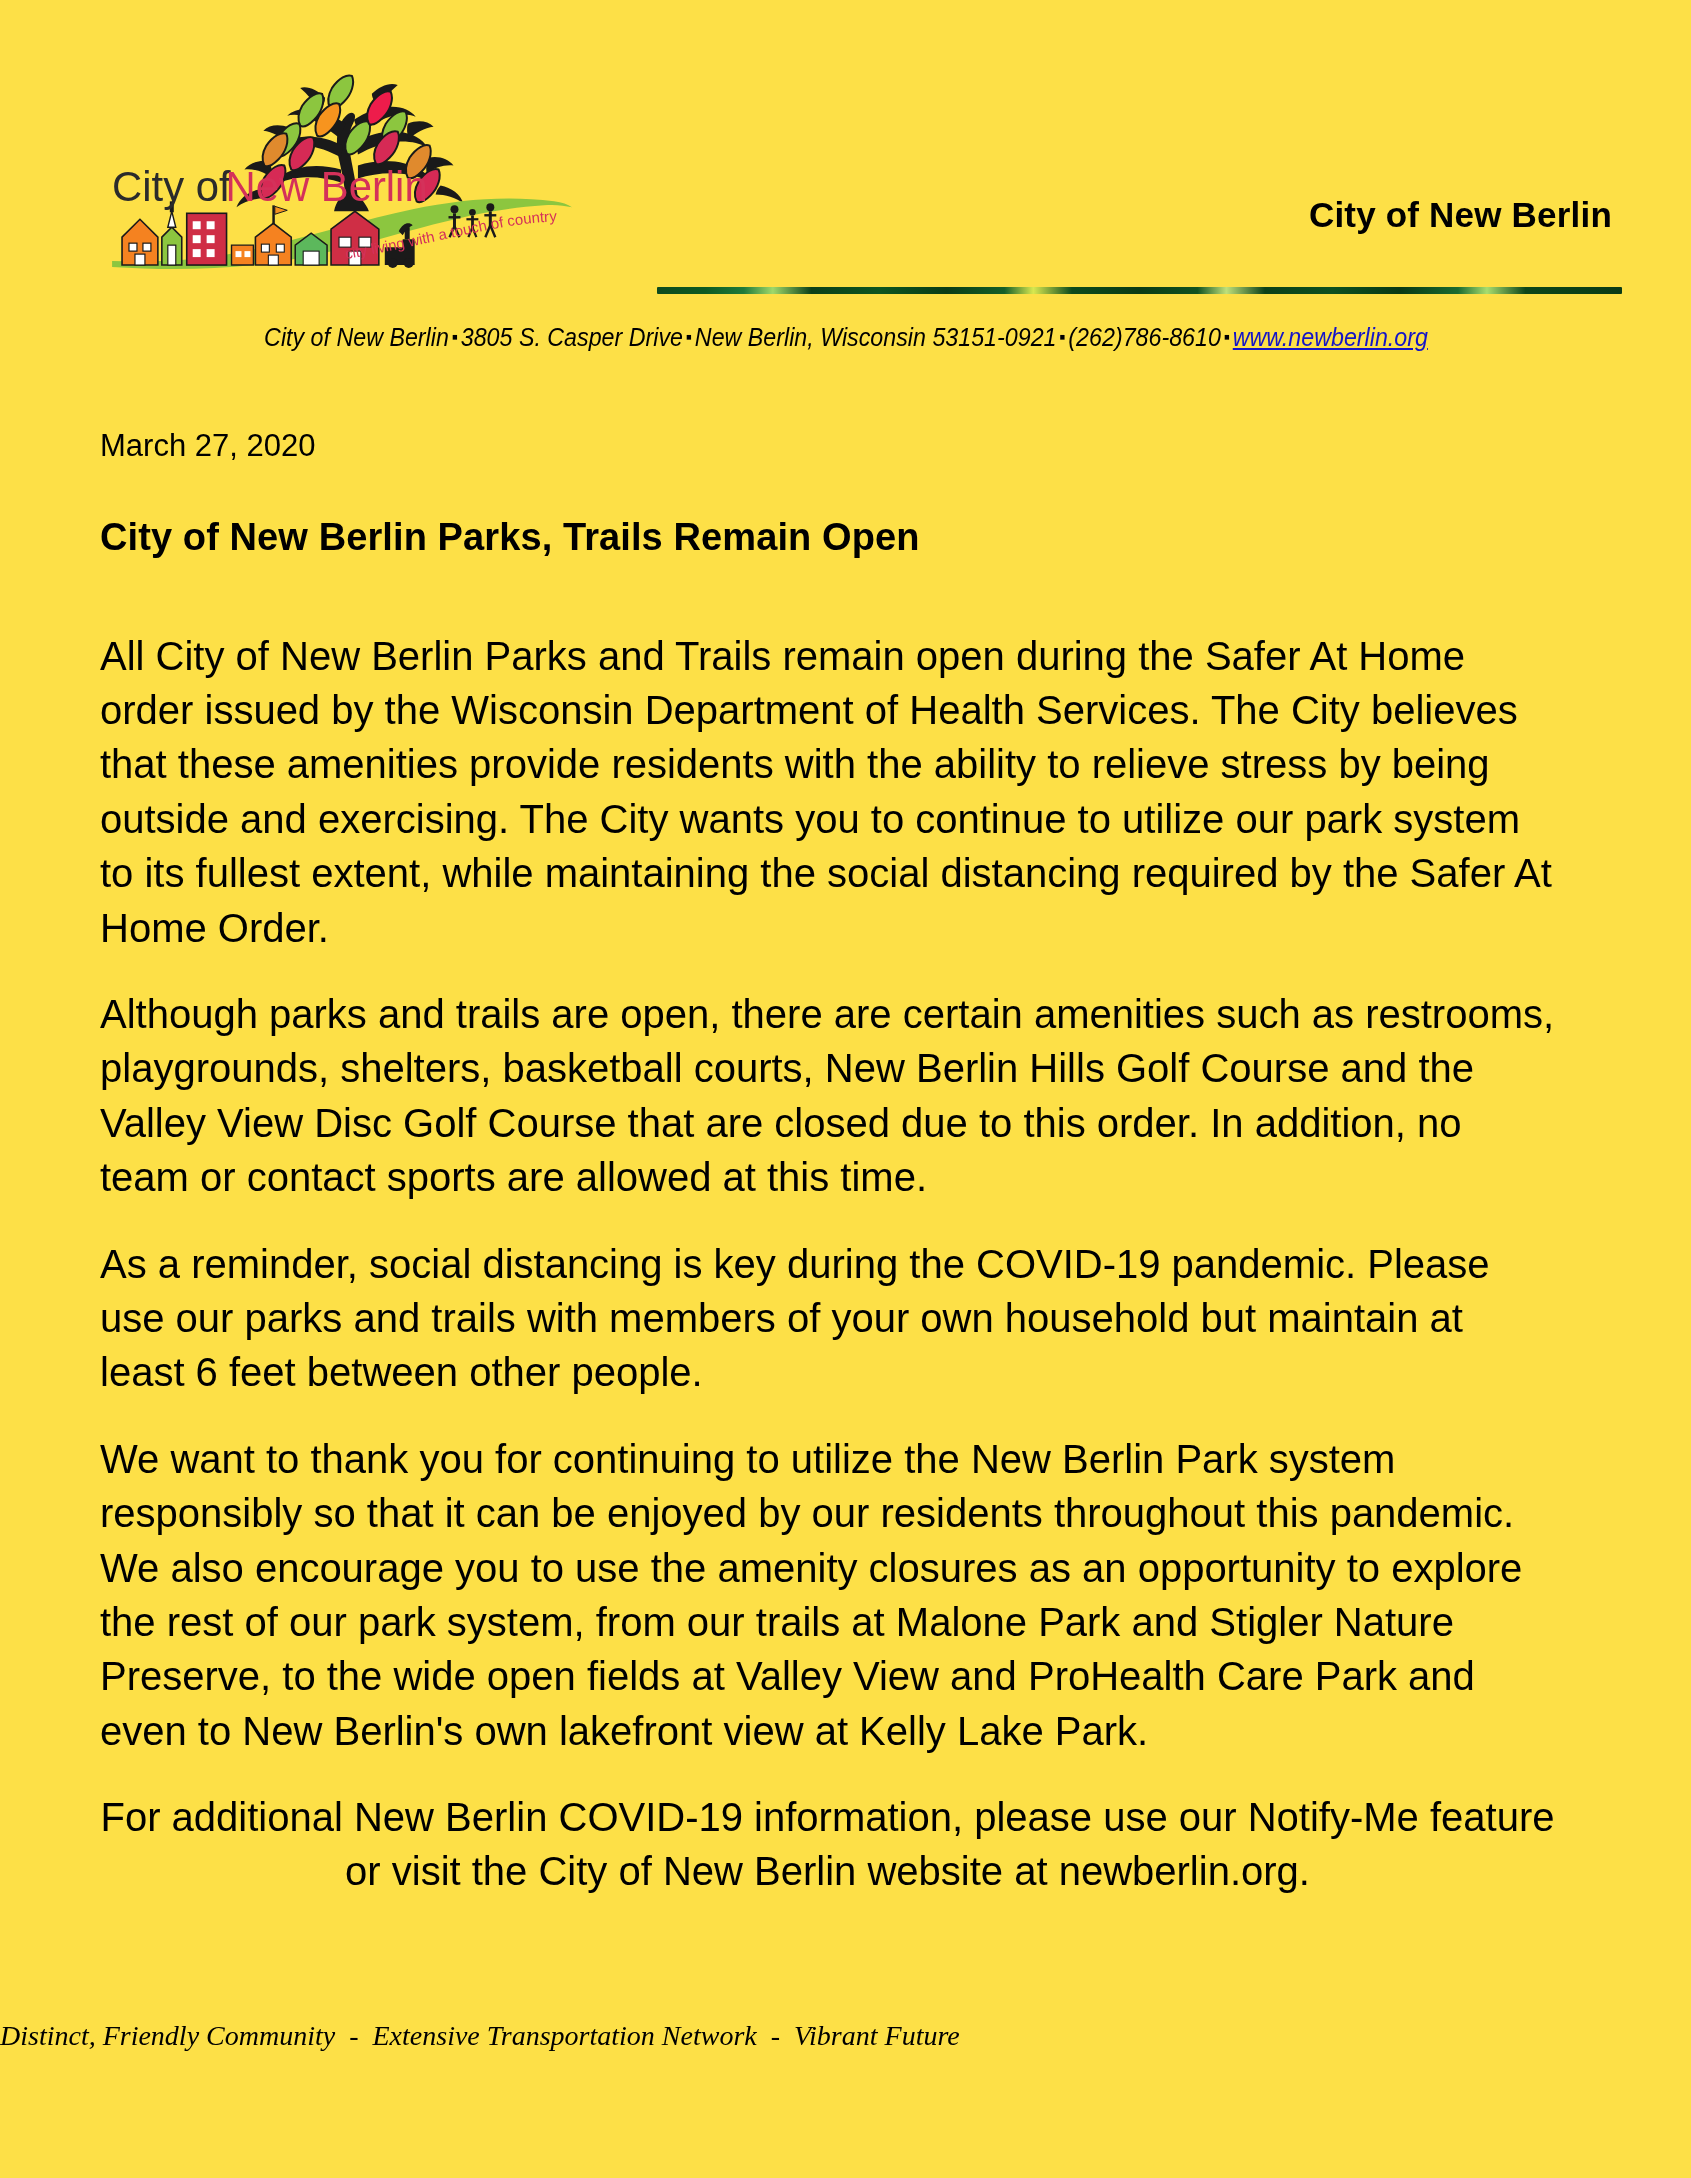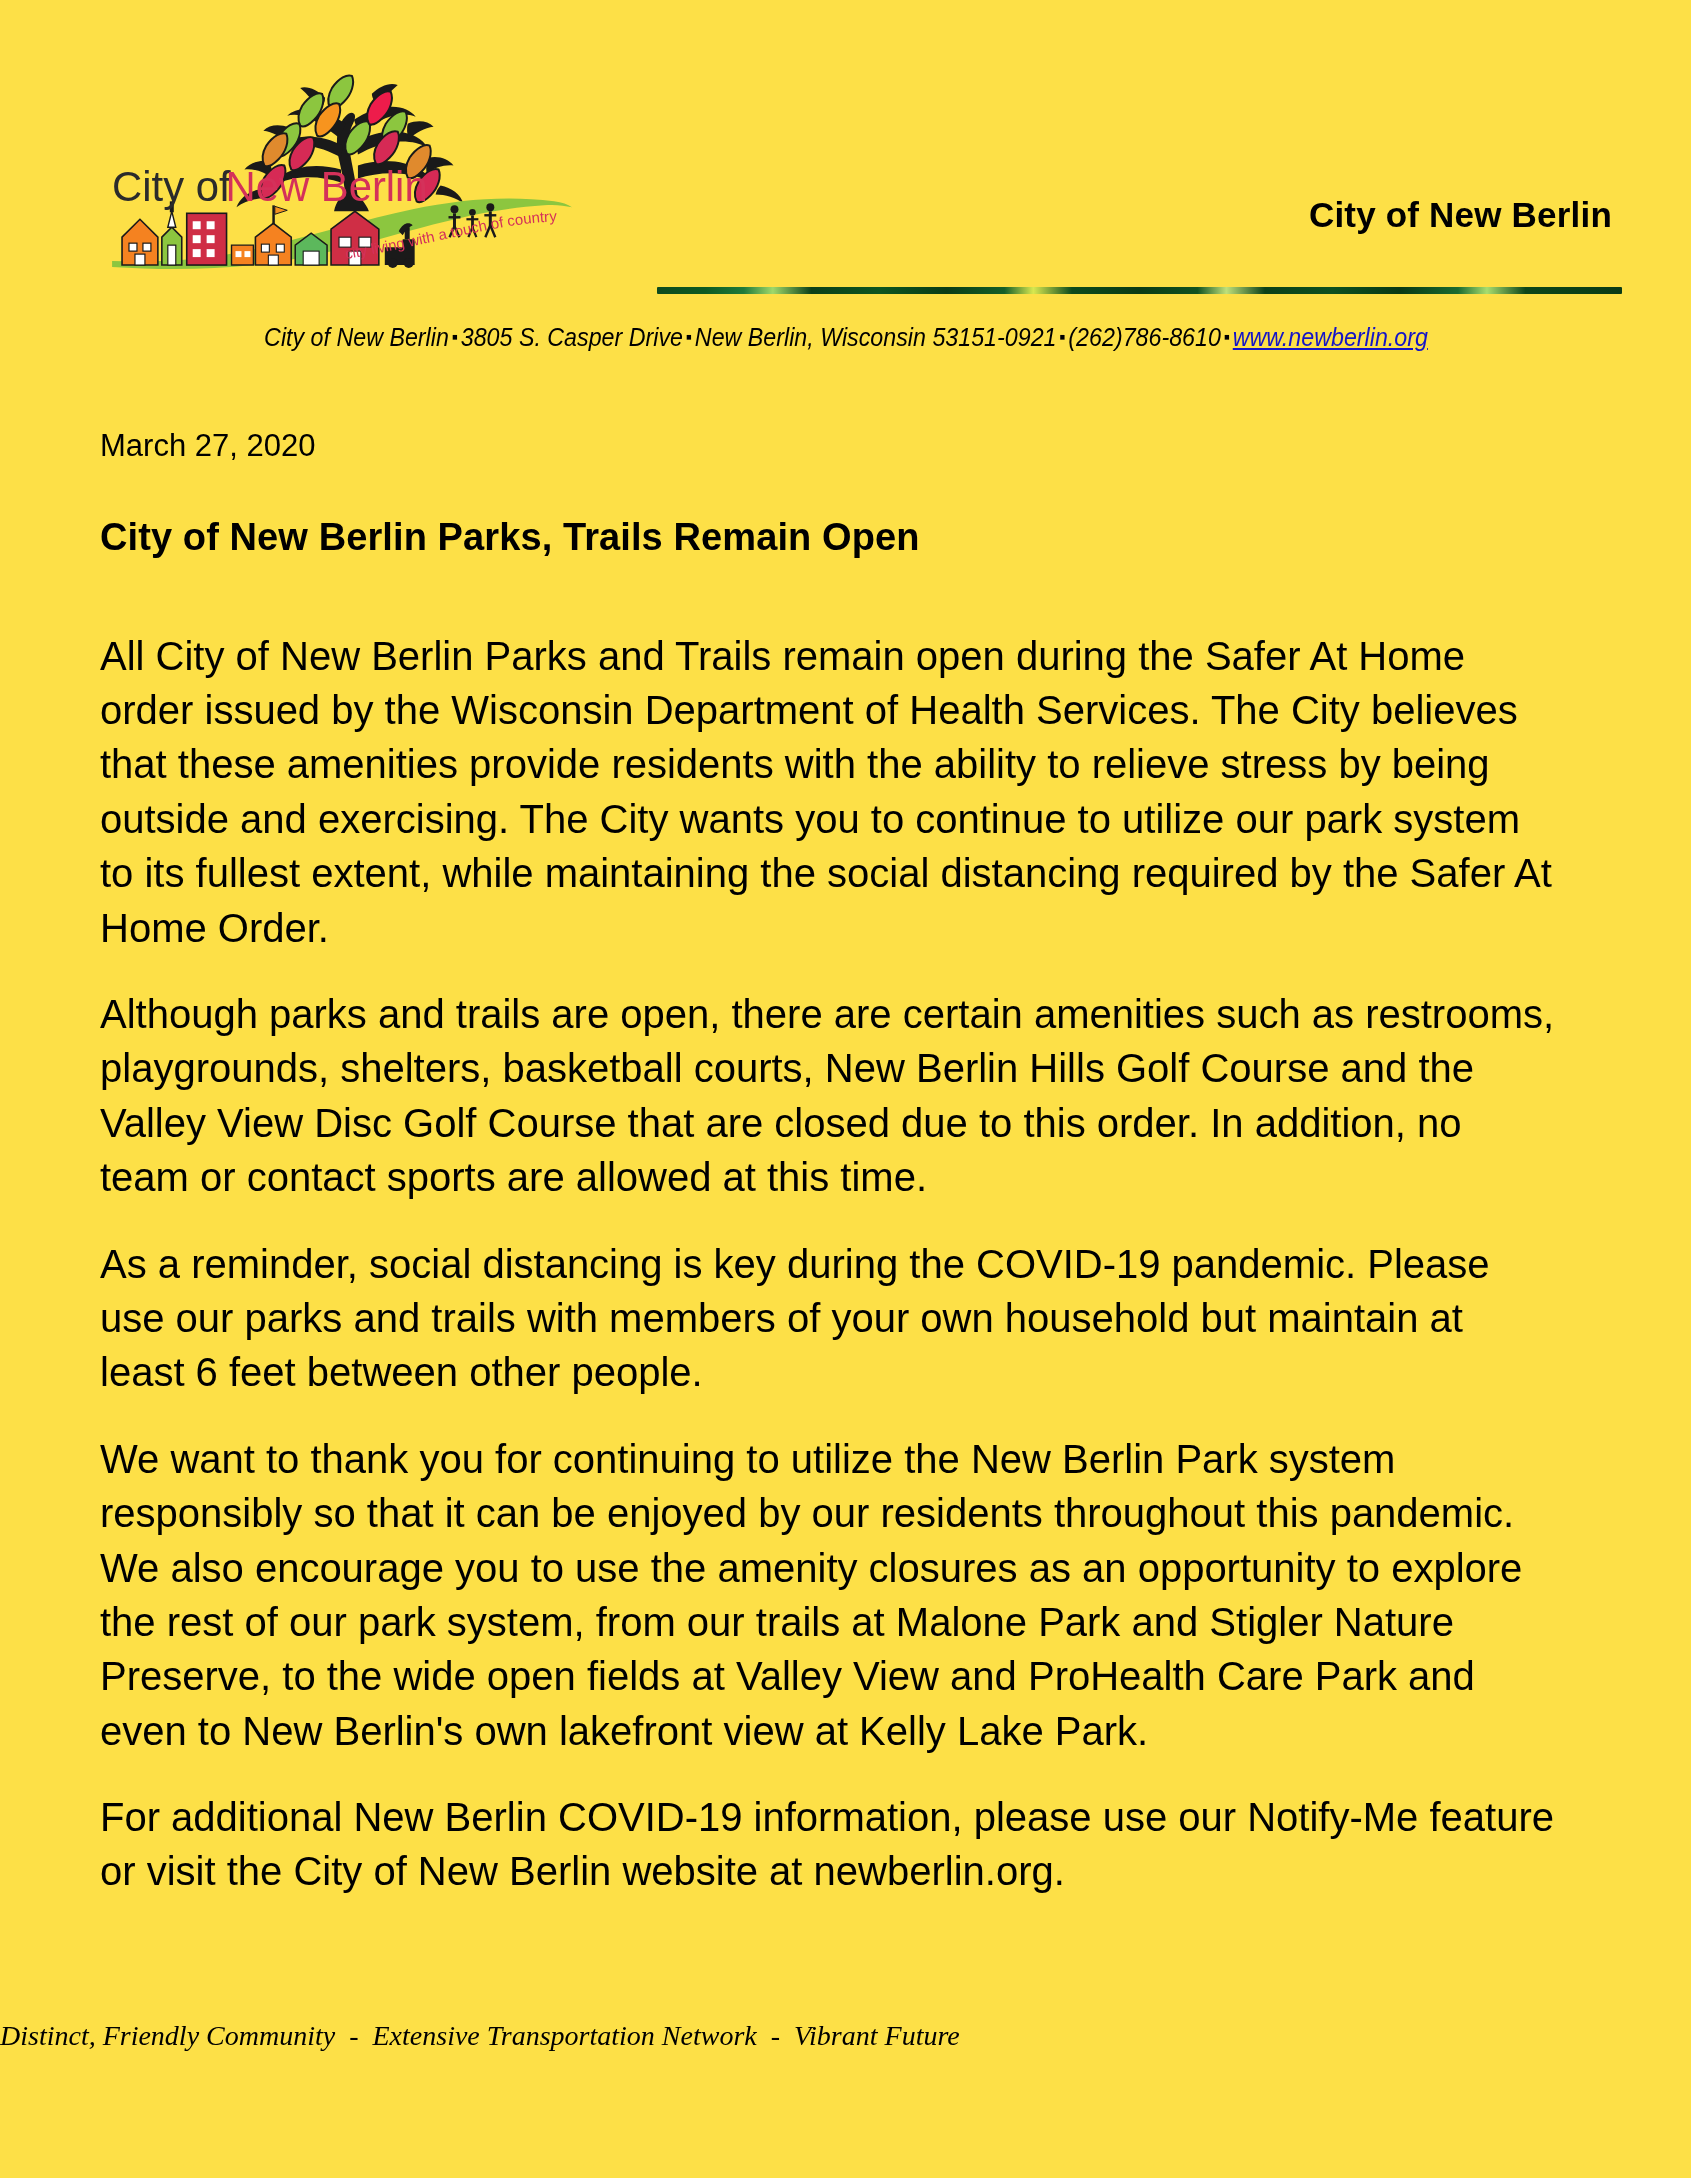--- a/index.html
+++ b/index.html
@@ -136,21 +136,21 @@
     font-family: "Liberation Sans", sans-serif;
   }
 
   .body-para {
     font-size: 40px;
     line-height: 1.36;
     margin: 0 0 32px 0;
     text-align: left;
     font-family: "Liberation Sans", sans-serif;
   }
-  .body-para:last-child { margin-bottom: 0; }
+  .body-para:last-child { margin-bottom: 0; text-align: center; }
 
   
   .footer {
     position: absolute;
     left: 0;
     top: 2020px;
     width: 1692px;
     text-align: left;
     font-family: "Liberation Serif", serif;
     font-style: italic;

